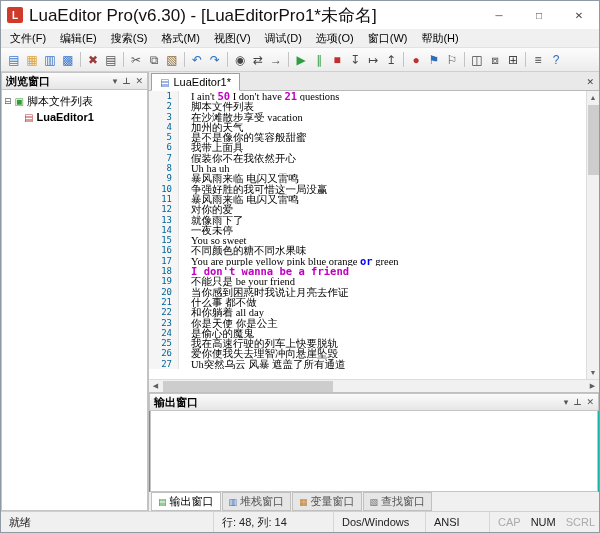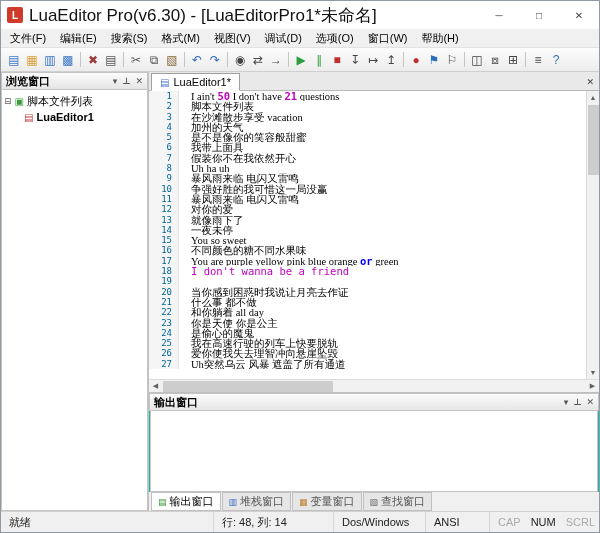--- a/index.html
+++ b/index.html
@@ -42,21 +42,21 @@
   .tab { height:18px; margin-bottom:-1px; background:#fff; border:1px solid #9f9f9f; border-bottom:1px solid #fff; display:flex; align-items:center; gap:4px; padding:0 8px; font-size:11px; }
   .tab-ico { font-size:10px; color:#4a76c9; }
   .strip-close { margin-left:auto; margin-right:3px; margin-bottom:3px; font-size:9px; color:#444; }
   .editor-body { flex:1; display:flex; min-height:0; }
   .code-area { flex:1; overflow:hidden; background:#fff; }
   .code-line { display:flex; height:10.3px; line-height:10.3px; font-family:"DejaVu Sans Mono",monospace; font-size:10.5px; white-space:pre; overflow:hidden; }
   .gutter { width:30px; flex:none; text-align:right; padding-right:6px; color:#006699; background:#f5f5f5; border-right:1px solid #e3e3e3; font-size:9px; }
   .code-text { padding-left:12px; }
   .seg-p { color:#000;font-family:Liberation Serif, serif; }
   .seg-k { color:#0000ff; font-weight:bold; }
-  .seg-s { color:#c000c0; font-weight:normal; }
+  .seg-s { color:#c000c0; font-weight:bold; }
   .seg-n { color:#c000c0; font-weight:bold; }
 
   
   .vscroll { width:13px; flex:none; background:#f1f1f1; border-left:1px solid #dcdcdc; display:flex; flex-direction:column; align-items:center; }
   .vthumb { width:11px; height:70px; background:#cdcdcd; margin-top:1px; }
   .hscroll { height:13px; flex:none; background:#f1f1f1; border-top:1px solid #dcdcdc; display:flex; align-items:center; }
   .hthumb { width:170px; height:11px; background:#cdcdcd; margin-left:1px; }
   .sb-arrow { font-size:7px; color:#606060; width:13px; height:13px; display:flex; align-items:center; justify-content:center; flex:none; }
   .hscroll .spacer { flex:1; }
   .vscroll .spacer { flex:1; }
@@ -193,21 +193,21 @@
               <div class="code-line"><span class="gutter">9</span><span class="code-text"><span class="seg-p">暴风雨来临 电闪又雷鸣</span></span></div>
               <div class="code-line"><span class="gutter">10</span><span class="code-text"><span class="seg-p">争强好胜的我可惜这一局没赢</span></span></div>
               <div class="code-line"><span class="gutter">11</span><span class="code-text"><span class="seg-p">暴风雨来临 电闪又雷鸣</span></span></div>
               <div class="code-line"><span class="gutter">12</span><span class="code-text"><span class="seg-p">对你的爱</span></span></div>
               <div class="code-line"><span class="gutter">13</span><span class="code-text"><span class="seg-p">就像雨下了</span></span></div>
               <div class="code-line"><span class="gutter">14</span><span class="code-text"><span class="seg-p">一夜未停</span></span></div>
               <div class="code-line"><span class="gutter">15</span><span class="code-text"><span class="seg-p">You so sweet</span></span></div>
               <div class="code-line"><span class="gutter">16</span><span class="code-text"><span class="seg-p">不同颜色的糖不同水果味</span></span></div>
               <div class="code-line"><span class="gutter">17</span><span class="code-text"><span class="seg-p">You are purple yellow pink blue orange </span><span class="seg-k">or</span><span class="seg-p"> green</span></span></div>
               <div class="code-line"><span class="gutter">18</span><span class="code-text"><span class="seg-s">I don't wanna be a friend</span></span></div>
-              <div class="code-line"><span class="gutter">19</span></div>
+              <div class="code-line"><span class="gutter">19</span><span class="code-text"><span class="seg-p">不能只是 be your friend</span></span></div>
               <div class="code-line"><span class="gutter">20</span><span class="code-text"><span class="seg-p">当你感到困惑时我说让月亮去作证</span></span></div>
               <div class="code-line"><span class="gutter">21</span><span class="code-text"><span class="seg-p">什么事 都不做</span></span></div>
               <div class="code-line"><span class="gutter">22</span><span class="code-text"><span class="seg-p">和你躺着 all day</span></span></div>
               <div class="code-line"><span class="gutter">23</span><span class="code-text"><span class="seg-p">你是天使 你是公主</span></span></div>
               <div class="code-line"><span class="gutter">24</span><span class="code-text"><span class="seg-p">是偷心的魔鬼</span></span></div>
               <div class="code-line"><span class="gutter">25</span><span class="code-text"><span class="seg-p">我在高速行驶的列车上快要脱轨</span></span></div>
               <div class="code-line"><span class="gutter">26</span><span class="code-text"><span class="seg-p">爱你使我失去理智冲向悬崖坠毁</span></span></div>
               <div class="code-line"><span class="gutter">27</span><span class="code-text"><span class="seg-p">Uh突然乌云 风暴 遮盖了所有通道</span></span></div>
             </div>
           <div class="vscroll">

